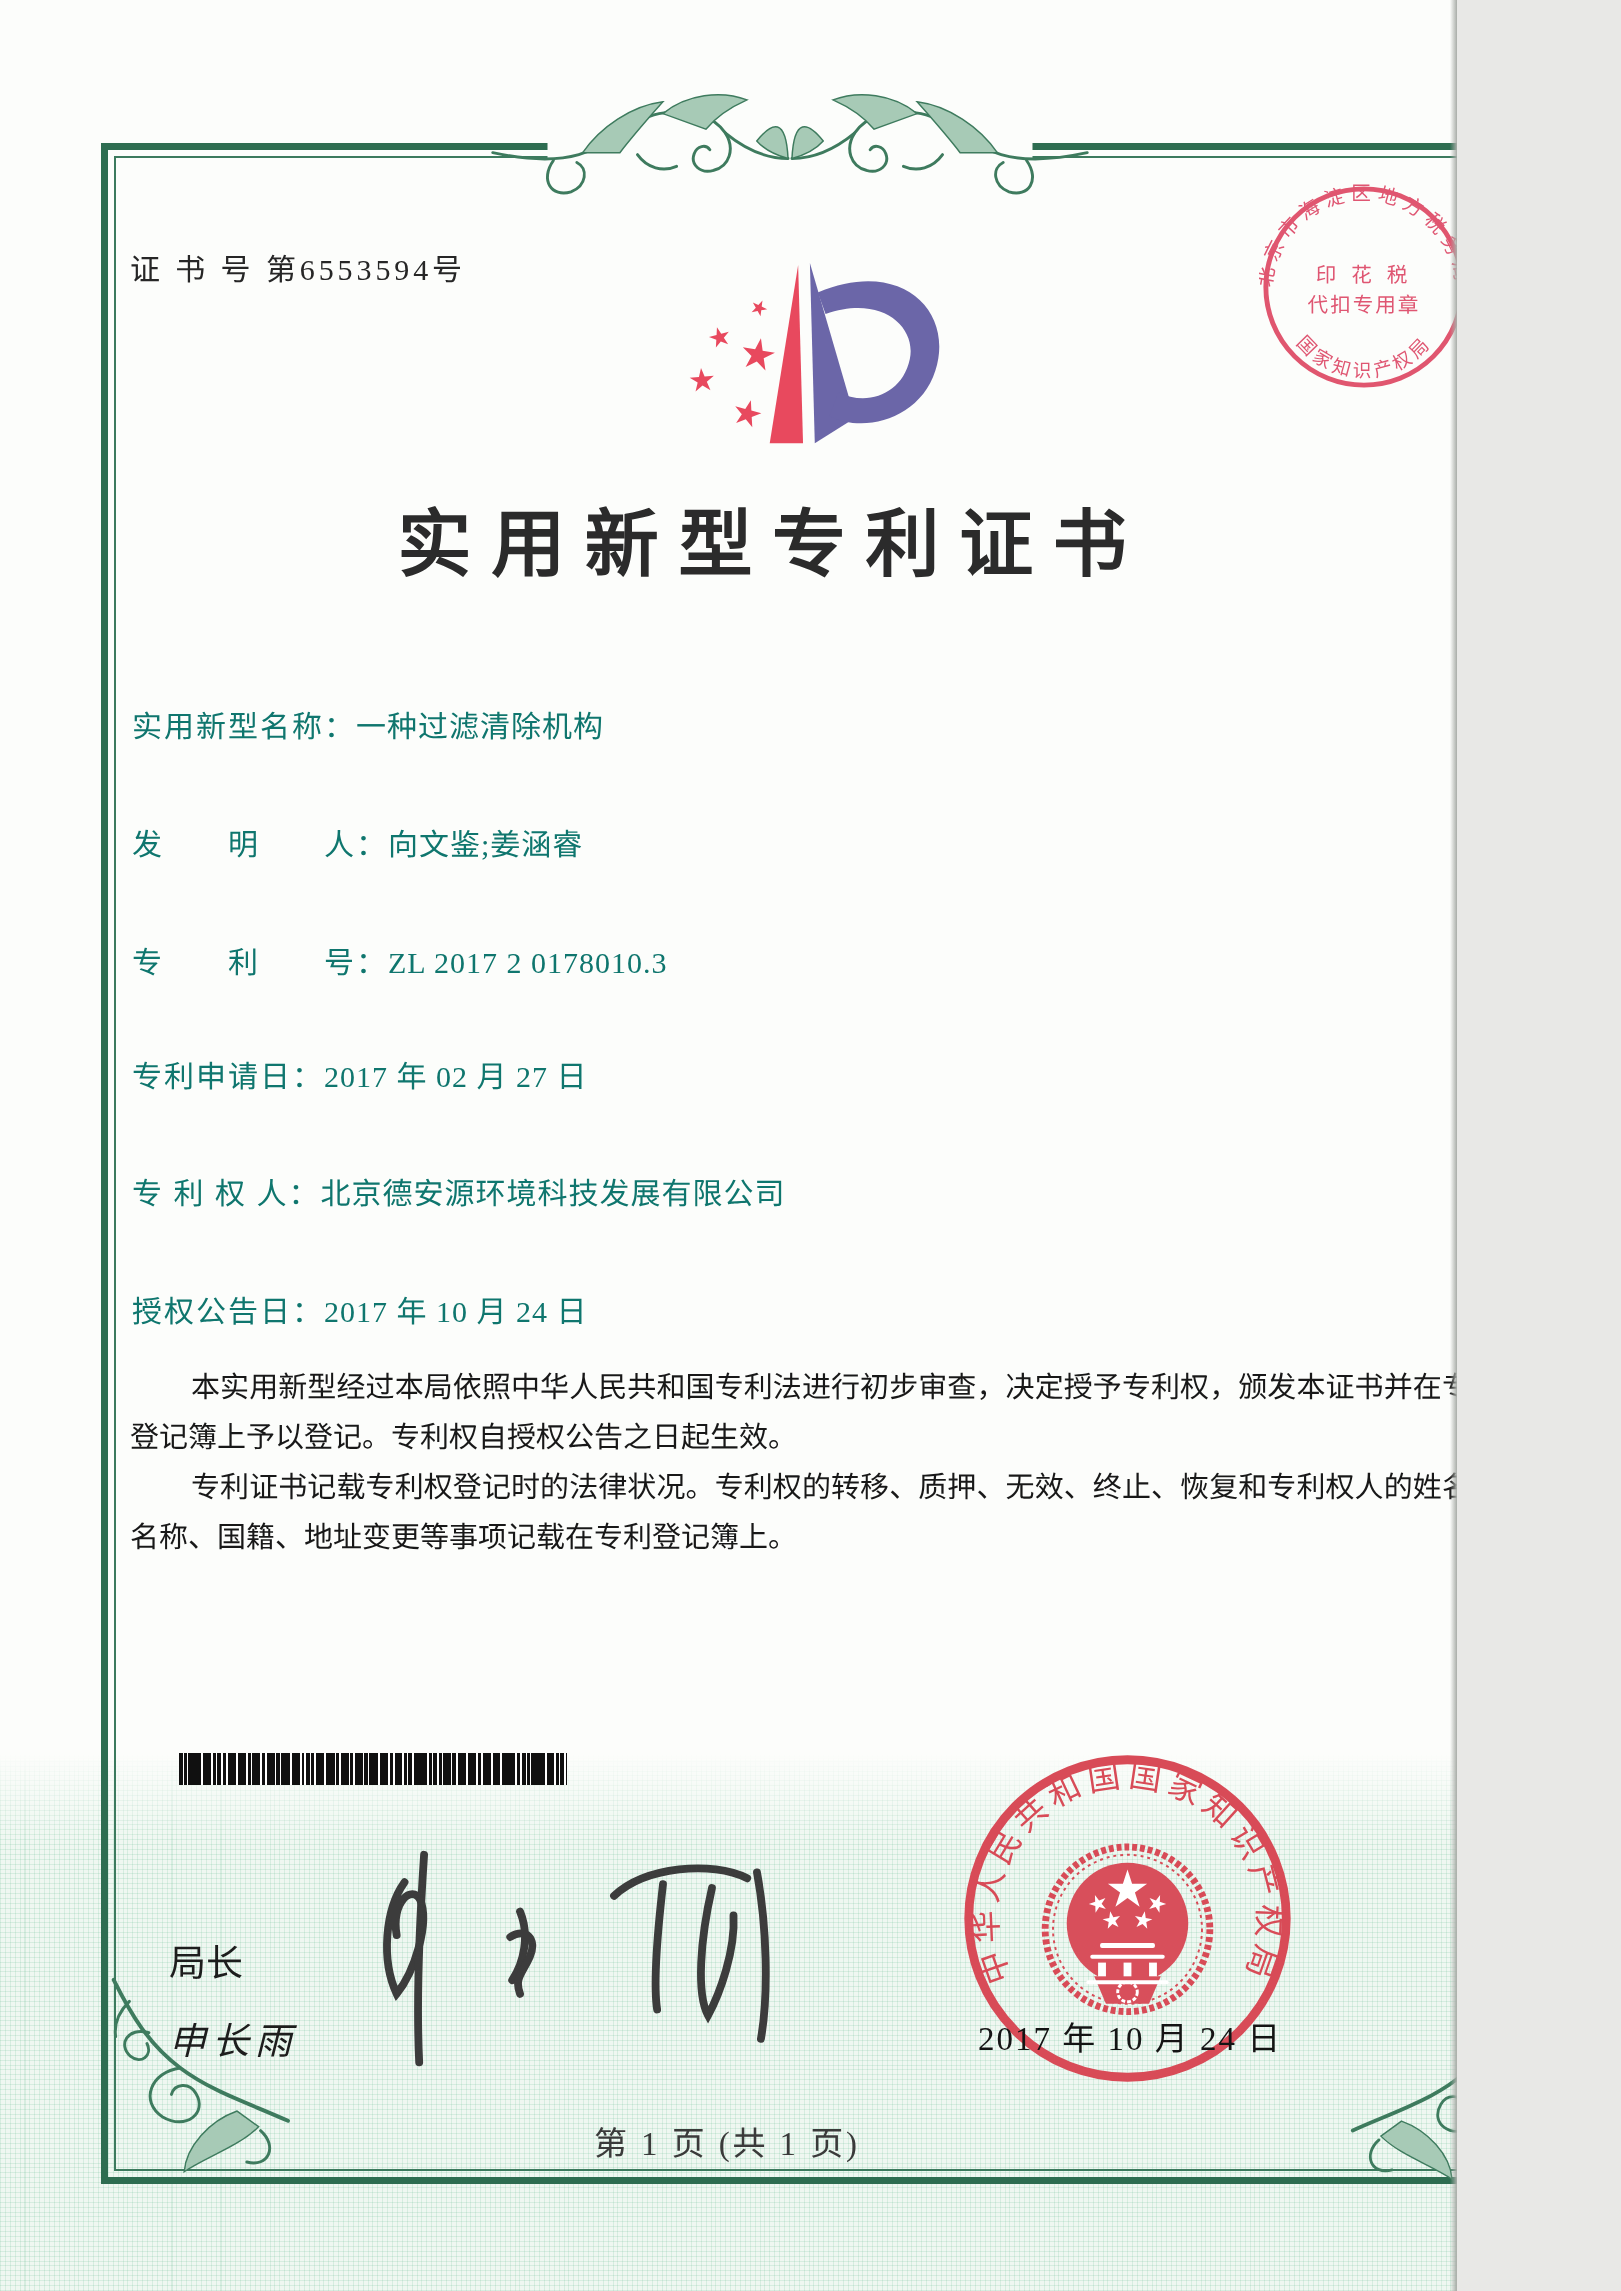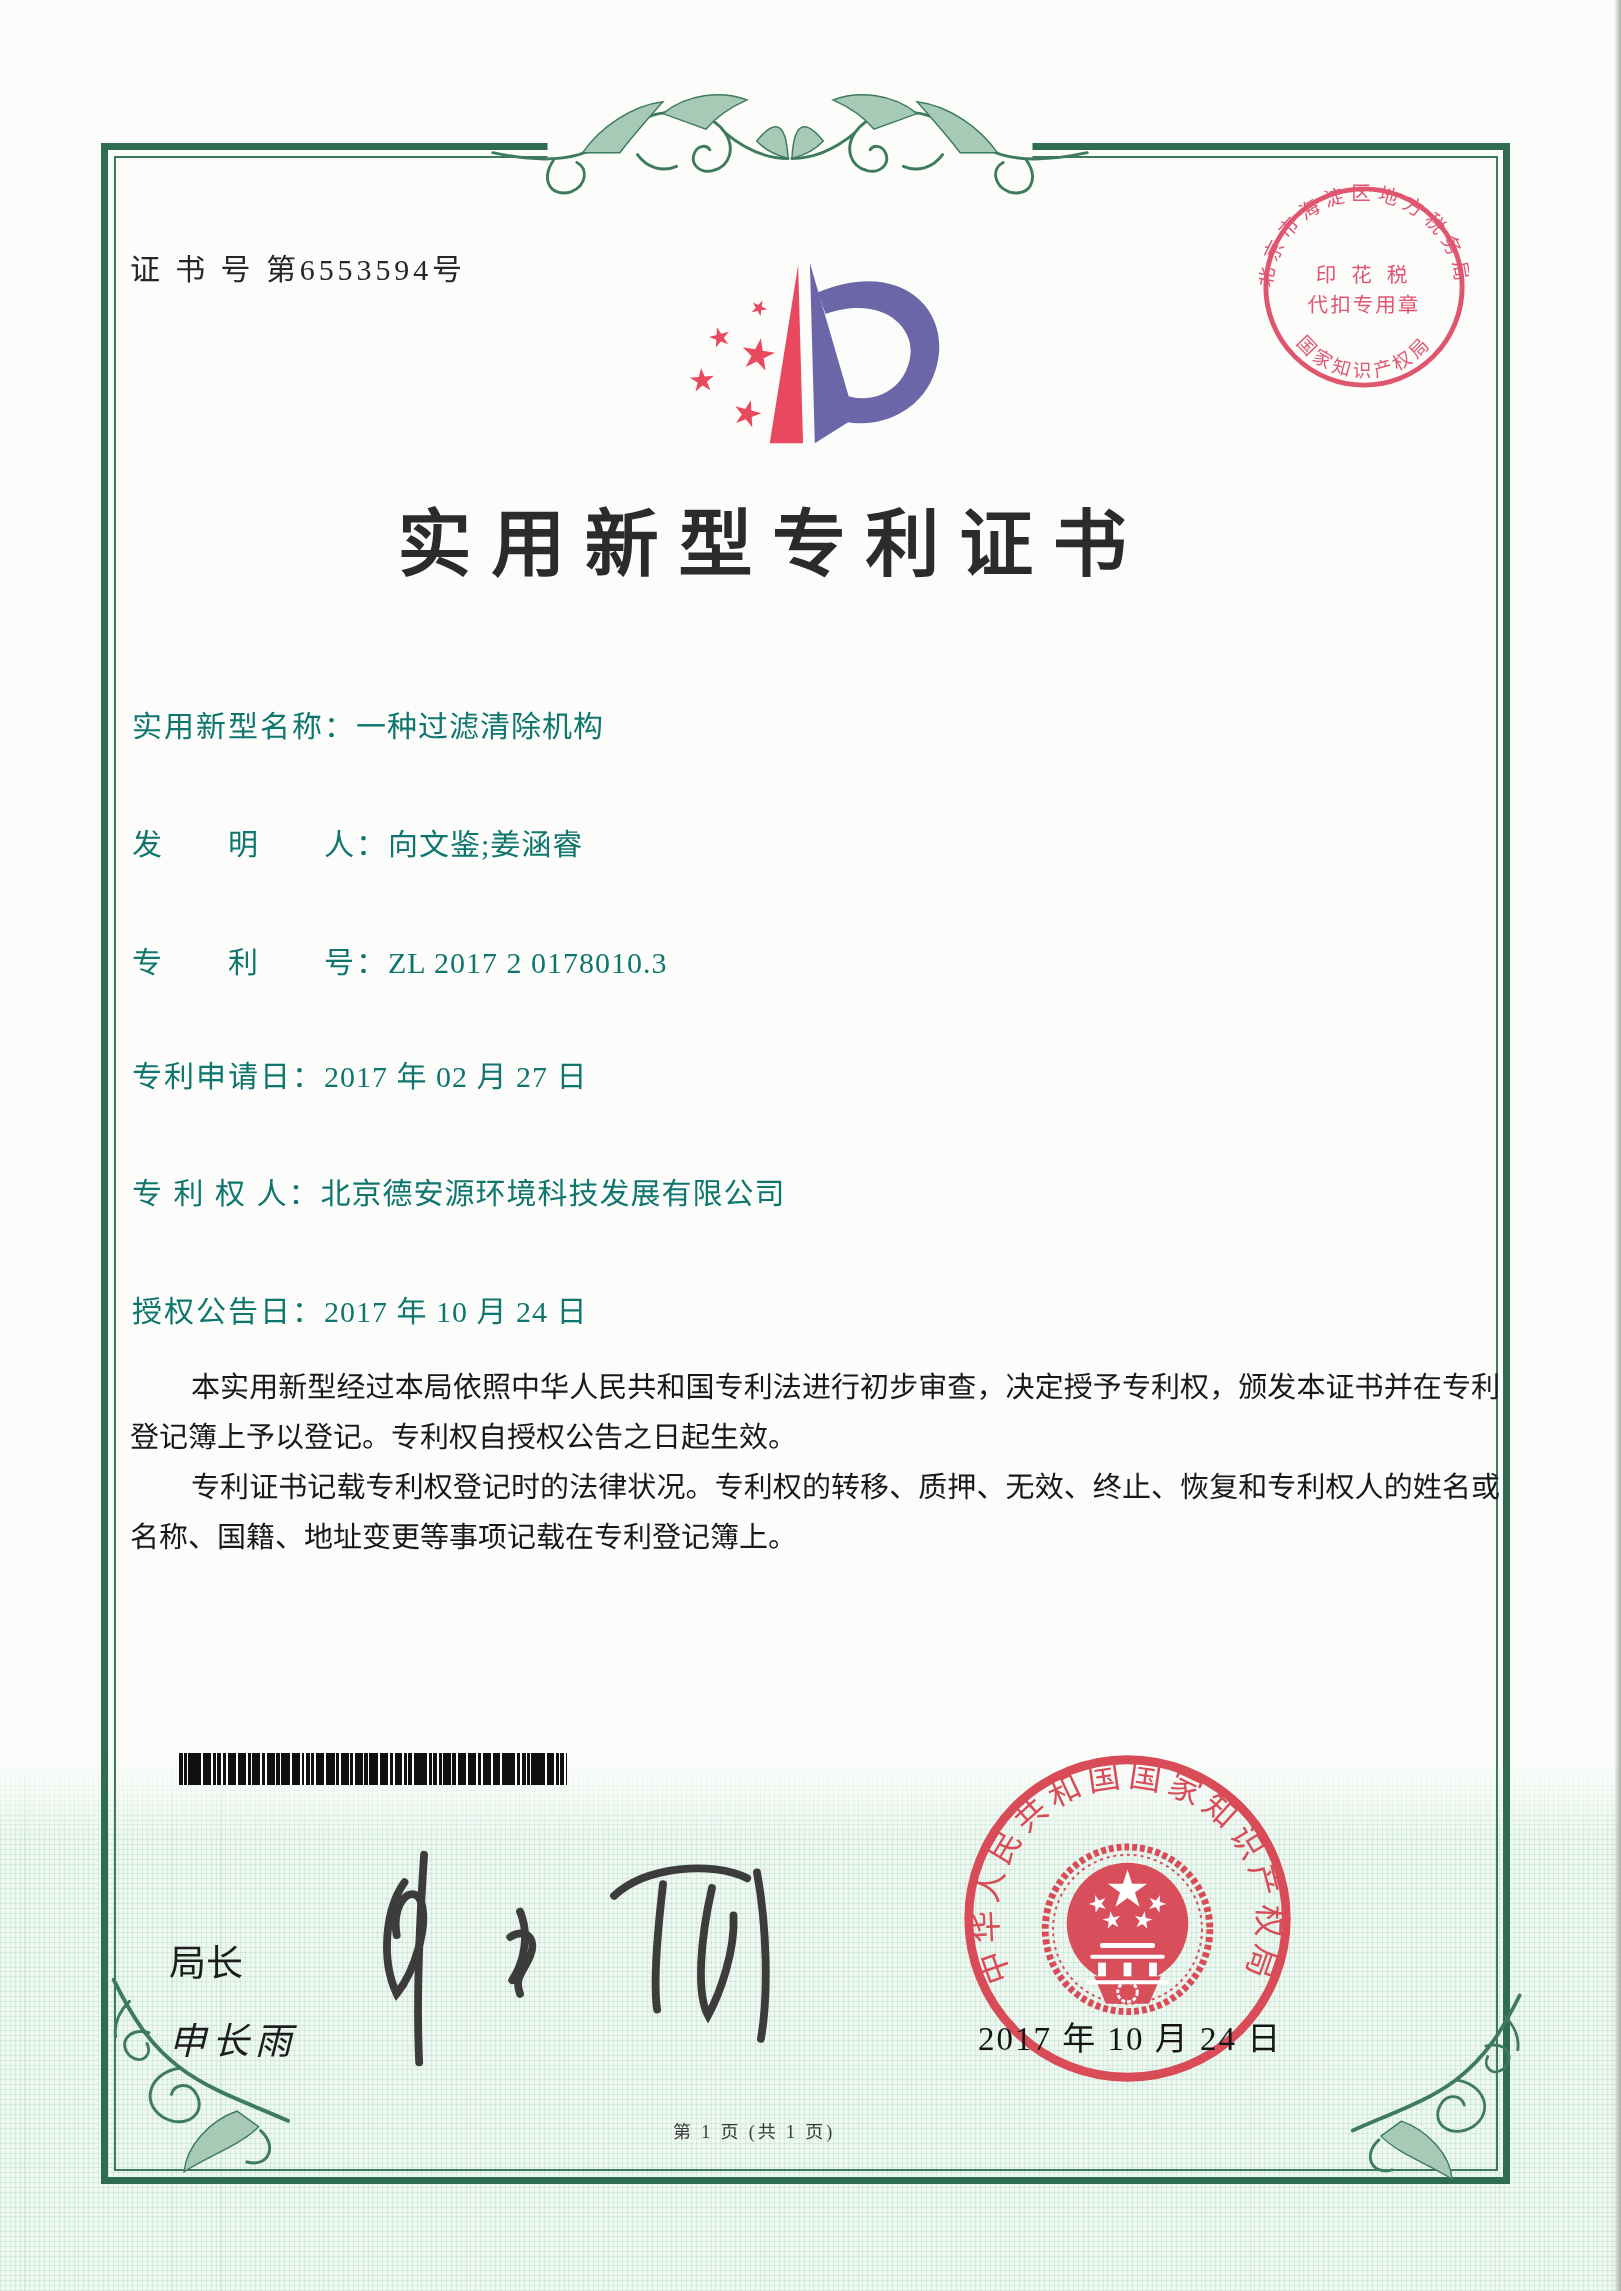--- a/index.html
+++ b/index.html
@@ -1,17 +1,17 @@
 <!DOCTYPE html>
 <html lang="zh-CN"><head>
 <meta charset="utf-8">
 <style>
   html,body{margin:0;padding:0;background:#e8e8e6;}
   .page{
-    position:relative;width:1621px;height:2292px;background:#fcfdfb;
+    position:relative;width:1457px;height:2292px;background:#fcfdfb;
     overflow:hidden;
     font-family:"Liberation Serif","DejaVu Serif",serif;color:#1c1c1c;
   }
   
   .texture{
     position:absolute;left:0;top:1754px;width:1621px;height:537px;
     background:
       repeating-linear-gradient(90deg, rgba(125,195,160,.22) 0 1px, transparent 1px 4.9px),
       repeating-linear-gradient(0deg, rgba(125,195,160,.22) 0 1px, transparent 1px 4.9px),
       rgba(205,235,216,.28);
@@ -48,22 +48,22 @@
   .director-label{position:absolute;left:169px;top:1933px;font-size:37px;
     font-family:"Liberation Sans","DejaVu Sans",sans-serif;color:#1d1d1d;z-index:3;}
   .director-name{position:absolute;left:169px;top:2011px;font-size:37px;letter-spacing:5.9px;
     font-family:"Liberation Sans","DejaVu Sans",sans-serif;color:#1d1d1d;z-index:3;font-style:italic;}
   .signature{position:absolute;left:328px;top:1845px;z-index:3;}
   .seal{position:absolute;left:956px;top:1747px;z-index:3;}
   .seal-date{position:absolute;left:978px;top:2012px;font-size:33px;letter-spacing:2px;
     color:#141414;z-index:4;white-space:nowrap;}
   .tax-stamp{position:absolute;left:1259px;top:182px;z-index:3;}
   .logo{position:absolute;left:610px;top:218px;z-index:3;}
-  .footer{position:absolute;left:754px;top:2117px;transform:translateX(-50%);
-    font-size:18px;letter-spacing:2.9px;color:#3a3a3a;white-space:nowrap;z-index:3;}
+  .footer{position:absolute;left:727px;top:2117px;transform:translateX(-50%);
+    font-size:33px;letter-spacing:2.9px;color:#3a3a3a;white-space:nowrap;z-index:3;}
   svg text{font-family:"Liberation Serif","DejaVu Serif",serif;}
 </style>
 </head>
 <body>
 
 <div class="page">
 
   <svg width="0" height="0" style="position:absolute" aria-hidden="true">
     <defs>
       <polygon id="star5" points="0,-10 2.23,-3.07 9.51,-3.09 3.61,1.17 5.88,8.09 0,3.8 -5.88,8.09 -3.61,1.17 -9.51,-3.09 -2.23,-3.07"></polygon>

